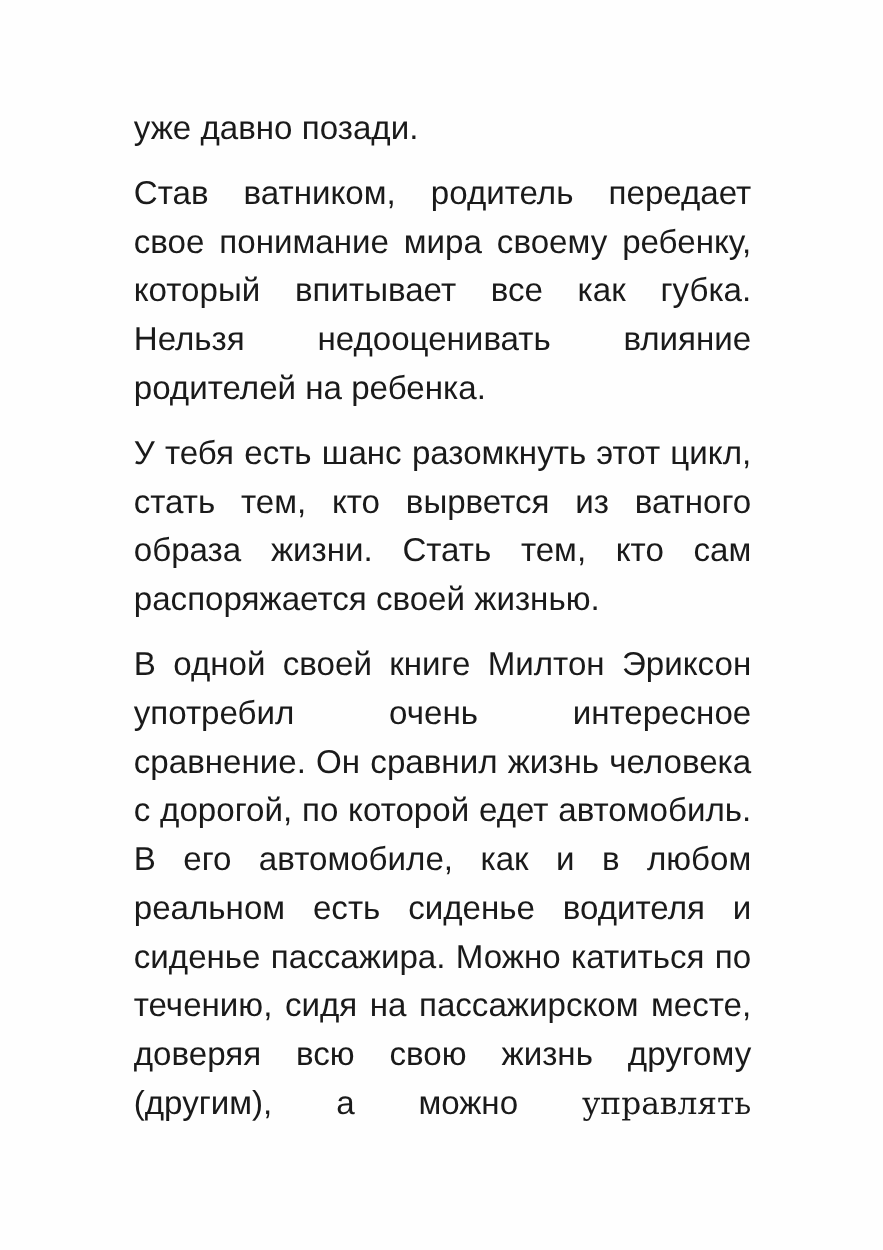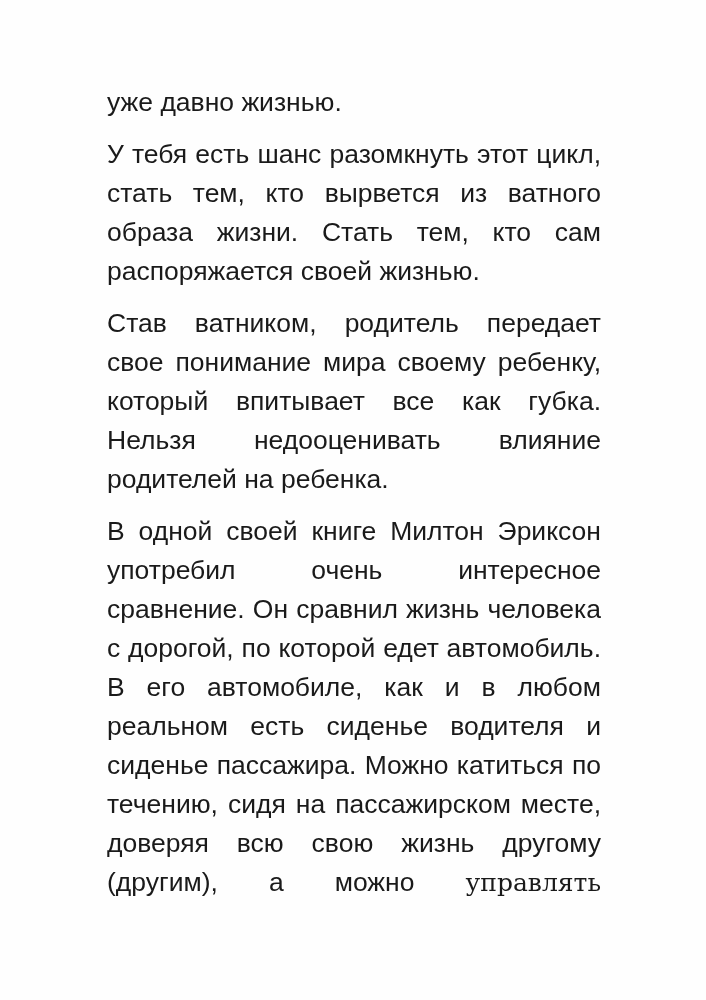--- a/index.html
+++ b/index.html
@@ -34,17 +34,17 @@
     }
     .italic {
       font-family: "DejaVu Serif", "Liberation Serif", serif;
       font-size: 25px;
     }
   </style>
 </head>
 <body>
 
 <div class="page">
-  <p class="para">уже давно жизнью.</p>
+  <p class="para">уже давно позади.</p>
+  <p class="para">Став ватником, родитель передает свое понимание мира своему ребенку, который впитывает все как губка. Нельзя недооценивать влияние родителей на ребенка.</p>
   <p class="para">У тебя есть шанс разомкнуть этот цикл, стать тем, кто вырвется из ватного образа жизни. Стать тем, кто сам распоряжается своей жизнью.</p>
-  <p class="para">Став ватником, родитель передает свое понимание мира своему ребенку, который впитывает все как губка. Нельзя недооценивать влияние родителей на ребенка.</p>
   <p class="para last-cut"><span>В одной своей книге Милтон Эриксон употребил очень интересное сравнение. Он сравнил жизнь человека с дорогой, по которой едет автомобиль. В его автомобиле, как и в любом реальном есть сиденье водителя и сиденье пассажира. Можно катиться по течению, сидя на пассажирском месте, доверяя всю свою жизнь другому (другим), а можно</span> <span class="italic">управлять</span></p>
 </div>
 
 </body></html>

